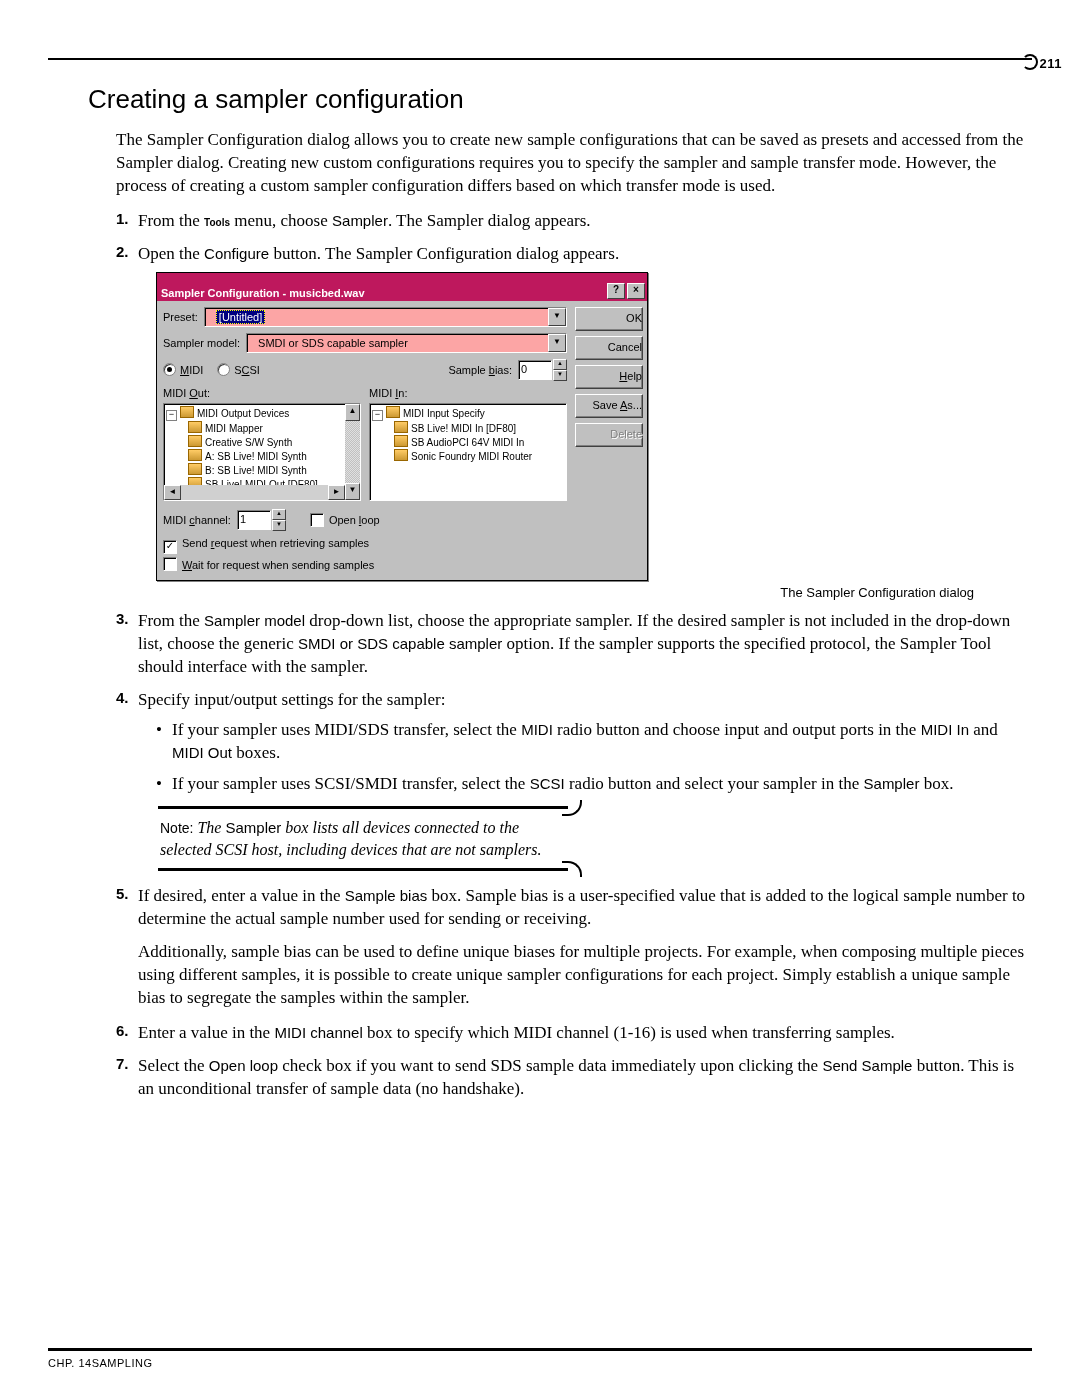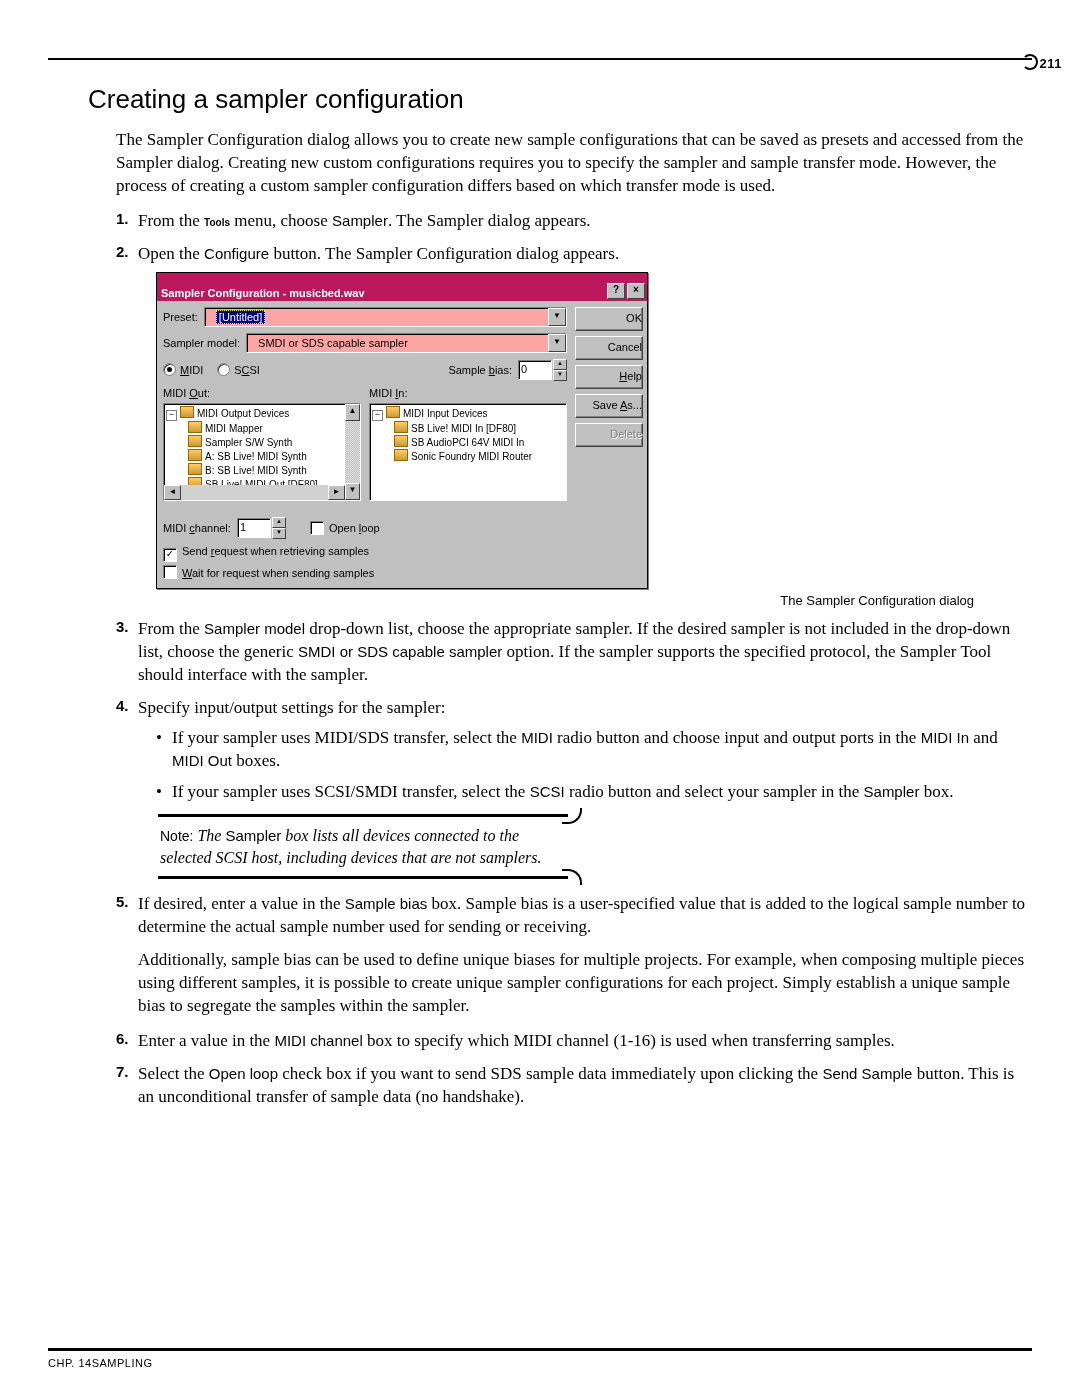--- a/index.html
+++ b/index.html
@@ -127,47 +127,47 @@
                       <div>▲</div>
                       <div>▼</div>
                     </span>
                 </div>
                 <div class="listpair">
                   <div class="listcol">
                     <div class="lh">MIDI <span class="u">O</span>ut:</div>
                     <div class="listbox">
                       <div class="tree-item"><span class="minus">−</span><span class="ticon"></span><span>MIDI Output Devices</span></div>
                       <div class="tree-item child"><span class="ticon"></span><span>MIDI Mapper</span></div>
-                      <div class="tree-item child"><span class="ticon"></span><span>Sampler S/W Synth</span></div>
+                      <div class="tree-item child"><span class="ticon"></span><span>Creative S/W Synth</span></div>
                       <div class="tree-item child"><span class="ticon"></span><span>A: SB Live! MIDI Synth</span></div>
                       <div class="tree-item child"><span class="ticon"></span><span>B: SB Live! MIDI Synth</span></div>
                       <div class="tree-item child"><span class="ticon"></span><span>SB Live! MIDI Out [DF80]</span></div>
                       <div class="sb">
                           <div class="sbtn">▲</div>
                           <div class="strack"></div>
                           <div class="sbtn">▼</div>
                         </div>
                       <div class="hsb">
                           <div class="sbtn">◄</div>
                           <div class="strack"></div>
                           <div class="sbtn">►</div>
                         </div>
                     </div>
                   </div>
                   <div class="listcol">
                     <div class="lh">MIDI <span class="u">I</span>n:</div>
                     <div class="listbox">
-                      <div class="tree-item"><span class="minus">−</span><span class="ticon"></span><span>MIDI Input Devices</span></div>
+                      <div class="tree-item"><span class="minus">−</span><span class="ticon"></span><span>MIDI Input Specify</span></div>
                       <div class="tree-item child"><span class="ticon"></span><span>SB Live! MIDI In [DF80]</span></div>
                       <div class="tree-item child"><span class="ticon"></span><span>SB AudioPCI 64V MIDI In</span></div>
                       <div class="tree-item child"><span class="ticon"></span><span>Sonic Foundry MIDI Router</span></div>
                     </div>
                   </div>
                 </div>
-                <div class="row" style="margin-top:16px">
+                <div class="row" style="margin-top:8px">
                   <span class="lbl">MIDI <span class="u">c</span>hannel:</span>
                   <span class="spin">1</span>
                   <span class="spinbtns">
                       <div>▲</div>
                       <div>▼</div>
                     </span>
                   <span style="width:24px"></span>
                   <span class="chk"></span>
                   <span>Open <span class="u">l</span>oop</span>
                 </div>

